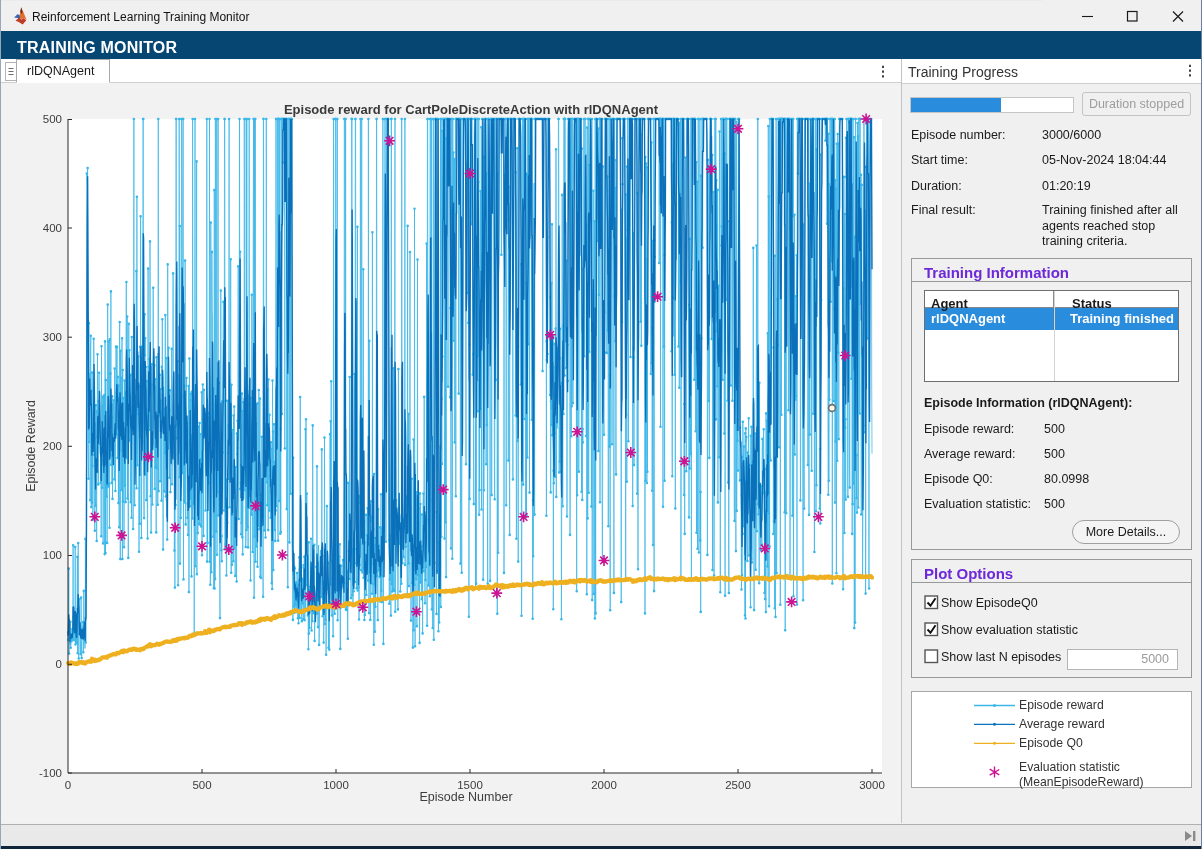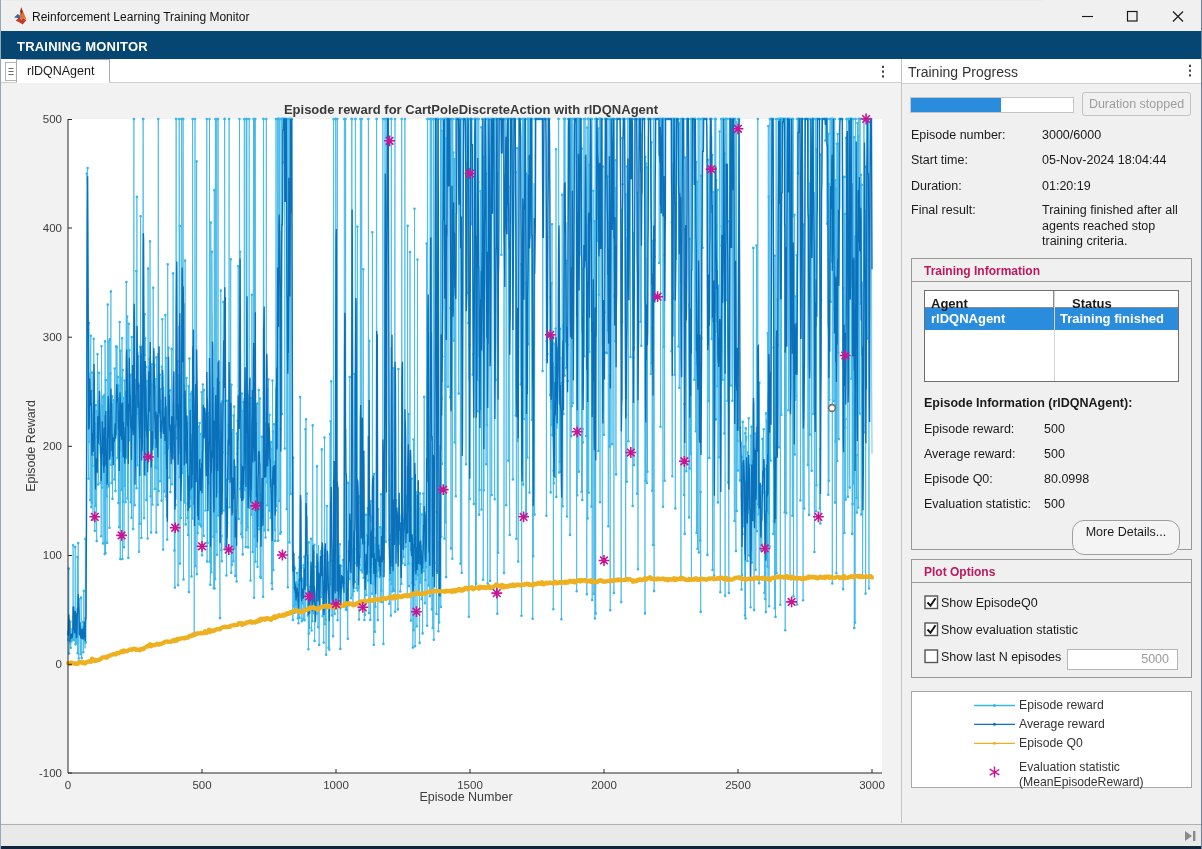--- a/index.html
+++ b/index.html
@@ -1,35 +1,35 @@
 <!DOCTYPE html>
 <html><head><meta charset="utf-8"><style>
 *{margin:0;padding:0;box-sizing:border-box}
 html,body{width:1202px;height:849px;overflow:hidden}
 body{font-family:"Liberation Sans",sans-serif;background:#f0f0f0;position:relative}
 .abs{position:absolute}
 #titlebar{left:0;top:0;width:1042px;height:31px;background:#f0f0f0;border-top:1px solid #e8eaed}
 #title{left:32px;top:9px;font-size:12px;color:#121212}
 #bluebar{left:0;top:31px;width:1202px;height:28px;background:#064673}
-#bluebar span{position:absolute;left:17px;top:8px;color:#fff;font-size:13px;font-weight:bold;letter-spacing:.2px}
+#bluebar span{position:absolute;left:17px;top:8px;color:#fff;font-size:16px;font-weight:bold;letter-spacing:.2px}
 #tabstrip{left:0;top:59px;width:901px;height:24px;background:#fff;border-bottom:1px solid #cfcfcf}
 #burger{left:5px;top:3px;width:12px;height:19px;border:1px solid #b3b3b3}
 #tab{left:16px;top:0;width:94px;height:24px;background:#fff;border:1px solid #a9a9a9;border-bottom:1px solid #fff;font-size:12.5px;color:#1a1a1a;padding-left:10px;line-height:23px}
 #rphead{left:902px;top:59px;width:300px;height:25px;background:#fff;border-bottom:1px solid #cfcfcf}
 #rphead span{position:absolute;left:6px;top:5px;font-size:14px;color:#333}
 .kebab{color:#444;font-size:14px;letter-spacing:0;font-weight:bold}
 #vdiv{left:901px;top:59px;width:1px;height:764px;background:#c3c3c3}
 #figure{left:0;top:83px;width:901px;height:740px;background:#f2f2f2}
 #rpanel{left:902px;top:84px;width:300px;height:739px;background:#f0f0f0;font-size:12.5px;color:#1a1a1a}
 #statusbar{left:0;top:824px;width:1202px;height:22px;background:#e9e9e9;border-top:1px solid #b0b0b0}
 #botline{left:0;top:846px;width:1202px;height:3px;background:#10253c}
 #ledge{left:0;top:0;width:1px;height:849px;background:#98a6ba}
 #redge{left:1201px;top:0;width:1px;height:849px;background:#6c7f9c}
 .box{position:absolute;left:9px;width:281px;border:1px solid #999}
-.boxtitle{position:absolute;left:12px;top:5px;font-weight:bold;font-size:12px;color:#be185d}
+.boxtitle{position:absolute;left:12px;top:5px;font-weight:bold;font-size:15px;color:#6d28d9}
 .boxline{position:absolute;left:0;top:22px;width:100%;height:1px;background:#999}
 .lbl{position:absolute;left:9px}
 .val{position:absolute;left:140px}
 </style></head><body>
 
 <div id="titlebar" class="abs">
 <svg class="abs" style="left:14px;top:5px" width="13" height="19" viewBox="0 0 13 19">
 <path d="M0 11.5 L3.8 8 L5.6 9.4 L7 5.8 L8.2 8.8 L5.6 13.8 L3.6 11.9 Z" fill="#3b67ad"></path>
 <path d="M1.6 14.8 L5.3 11.3 L7.5 13.7 L9.3 12.1 L12.3 14.2 L8.7 18.6 L4.7 15.9 Z" fill="#c23b26"></path>
 <path d="M5.6 9.6 L7.2 1.2 L9.2 5.8 L12.6 13.8 L9.4 12 L7.3 13.7 Z" fill="#e1702c"></path>
@@ -112,33 +112,33 @@
     <div class="boxtitle">Training Information</div>
       <div class="boxline"></div>
     <div class="abs" style="left:12px;top:31px;width:255px;height:92px;border:1px solid #6e6e6e;background:#fff;font-size:13px">
       <div class="abs" style="left:129px;top:0;width:1px;height:90px;background:#d4d4d4"></div>
       <div style="display:flex;height:17px;line-height:26px;font-weight:bold;border-bottom:1px solid #8a8a8a">
         <div style="width:129px;padding-left:6px;border-right:1px solid #8a8a8a">Agent</div>
         <div style="padding-left:18px">Status</div>
       </div>
       <div style="display:flex;height:22px;line-height:21px;background:#2a8cdc;color:#fff;font-weight:bold">
         <div style="width:129px;padding-left:6px;border-right:1px solid #4d7ba8">rlDQNAgent</div>
-        <div style="padding-left:6px">Training finished</div>
+        <div style="padding-left:16px">Training finished</div>
       </div>
     </div>
     <div class="abs" style="left:12px;top:137px;font-weight:bold">Episode Information (rlDQNAgent):</div>
     <div class="abs" style="left:12px;top:163px">Episode reward:</div>
       <div class="abs" style="left:132px;top:163px">500</div>
     <div class="abs" style="left:12px;top:188px">Average reward:</div>
       <div class="abs" style="left:132px;top:188px">500</div>
     <div class="abs" style="left:12px;top:213px">Episode Q0:</div>
       <div class="abs" style="left:132px;top:213px">80.0998</div>
     <div class="abs" style="left:12px;top:238px">Evaluation statistic:</div>
       <div class="abs" style="left:132px;top:238px">500</div>
-    <div class="abs" style="left:160px;top:261px;width:108px;height:35px;border:1px solid #9f9f9f;border-radius:12px;text-align:center;line-height:22px;background:#f4f4f4">More Details...</div>
+    <div class="abs" style="left:160px;top:261px;width:108px;height:24px;border:1px solid #9f9f9f;border-radius:12px;text-align:center;line-height:22px;background:#f4f4f4">More Details...</div>
   </div>
 
   <div class="box" style="top:475px;height:119px">
     <div class="boxtitle">Plot Options</div>
       <div class="boxline"></div>
     <svg class="abs" style="left:12px;top:35px" width="15" height="15" viewBox="0 0 15 15">
         <rect x="1" y="1" width="12.5" height="12.5" fill="#fff" stroke="#555" stroke-width="1.4"></rect>
         <path d="M3.5 7.5l3 3.2 5-7.5" stroke="#111" stroke-width="1.9" fill="none"></path>
       </svg>
     <div class="abs" style="left:29px;top:36px">Show EpisodeQ0</div>

